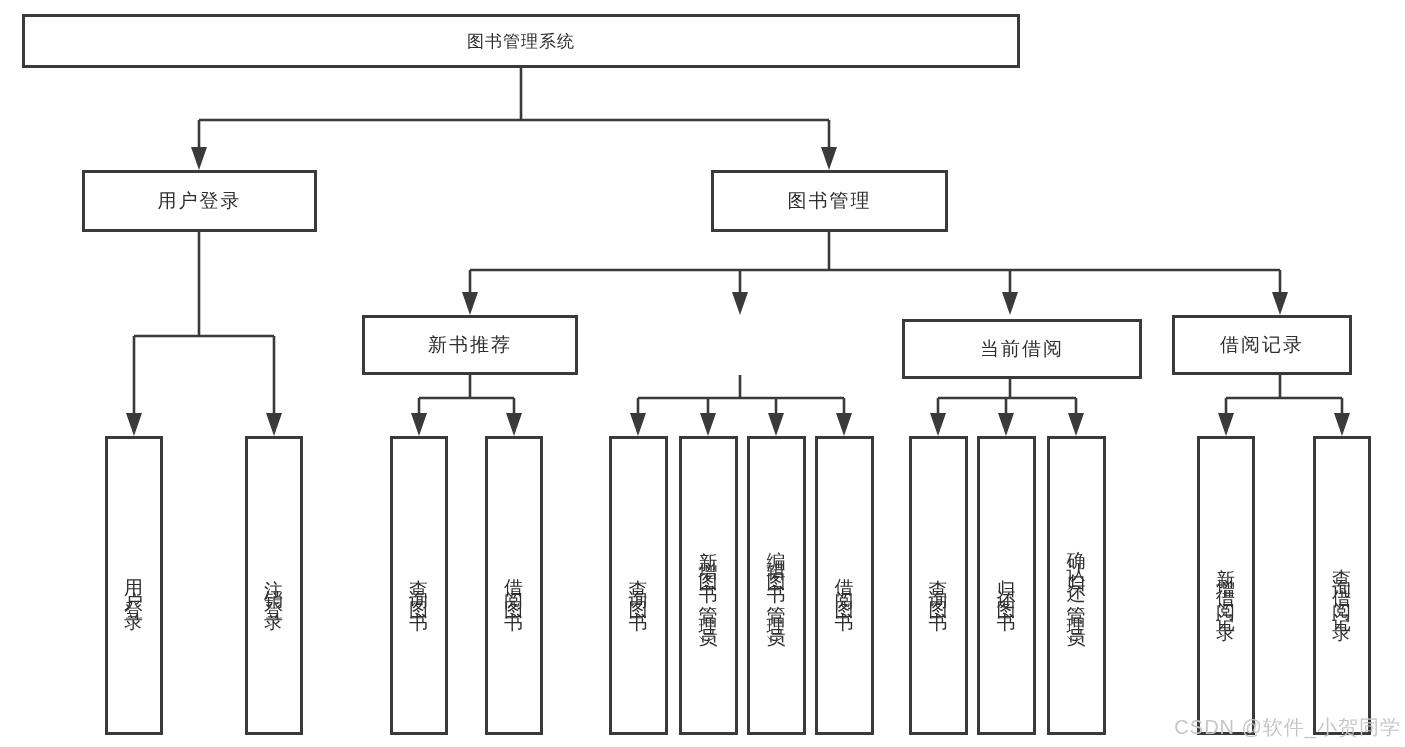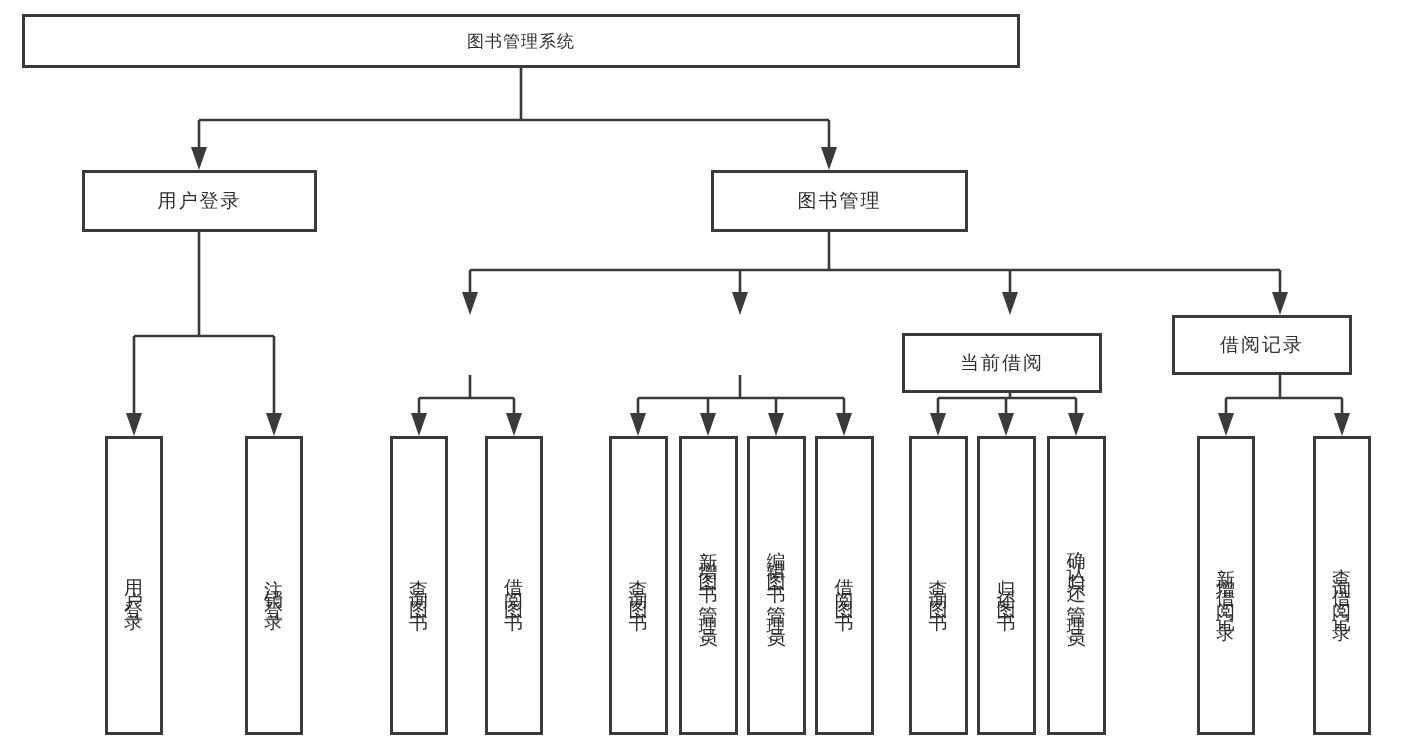--- a/index.html
+++ b/index.html
@@ -142,25 +142,28 @@
     </g>
   </svg>
 
   <div class="node root" style="left:22px;top:14px;width:998px;height:54px">
     <span>图书管理系统</span>
   </div>
 
   <div class="node" style="left:82px;top:170px;width:235px;height:62px">
     <span>用户登录</span>
   </div>
-  <div class="node" style="left:711px;top:170px;width:257px;height:62px">
+  <div class="node" style="left:711px;top:170px;width:237px;height:62px">
     <span>图书管理</span>
   </div>
 
-  <div class="node" style="left:902px;top:333px;width:200px;height:60px">
+  <div class="node" style="left:362px;top:315px;width:216px;height:60px">
+    <span>新书推荐</span>
+  </div>
+  <div class="node" style="left:902px;top:319px;width:240px;height:60px">
     <span>当前借阅</span>
   </div>
   <div class="node" style="left:1172px;top:315px;width:180px;height:60px">
     <span>借阅记录</span>
   </div>
 
   <div class="node leaf" style="left:105px;top:436px;width:58px;height:299px">
     <span>用户登录</span>
   </div>
   <div class="node leaf" style="left:245px;top:436px;width:58px;height:299px">
@@ -197,14 +200,15 @@
     <span>确认归还（管理员）</span>
   </div>
 
   <div class="node leaf" style="left:1197px;top:436px;width:58px;height:299px">
     <span>新增借阅记录</span>
   </div>
   <div class="node leaf" style="left:1313px;top:436px;width:58px;height:299px">
     <span>查询借阅记录</span>
   </div>
 
+  <div class="watermark">CSDN @软件_小贺同学</div>
 
 </div>
 
 </body></html>

